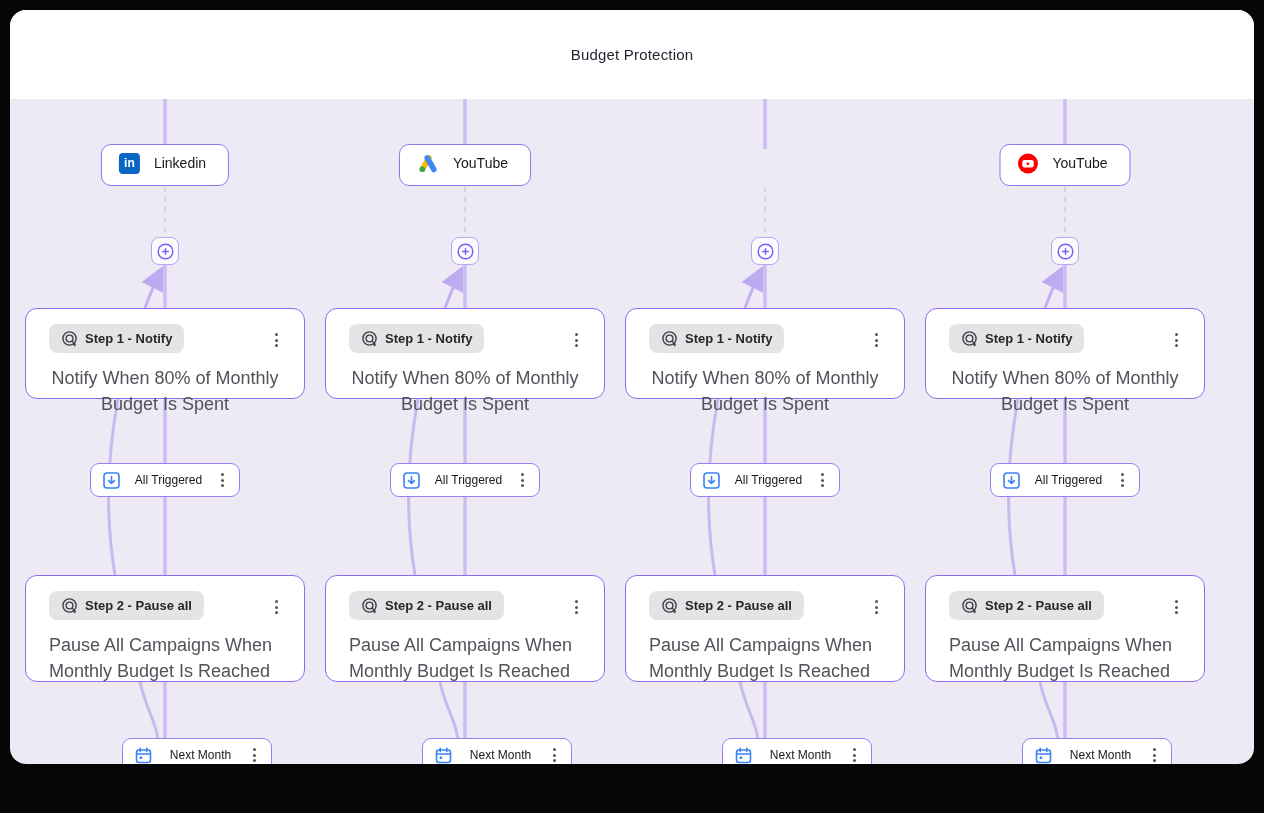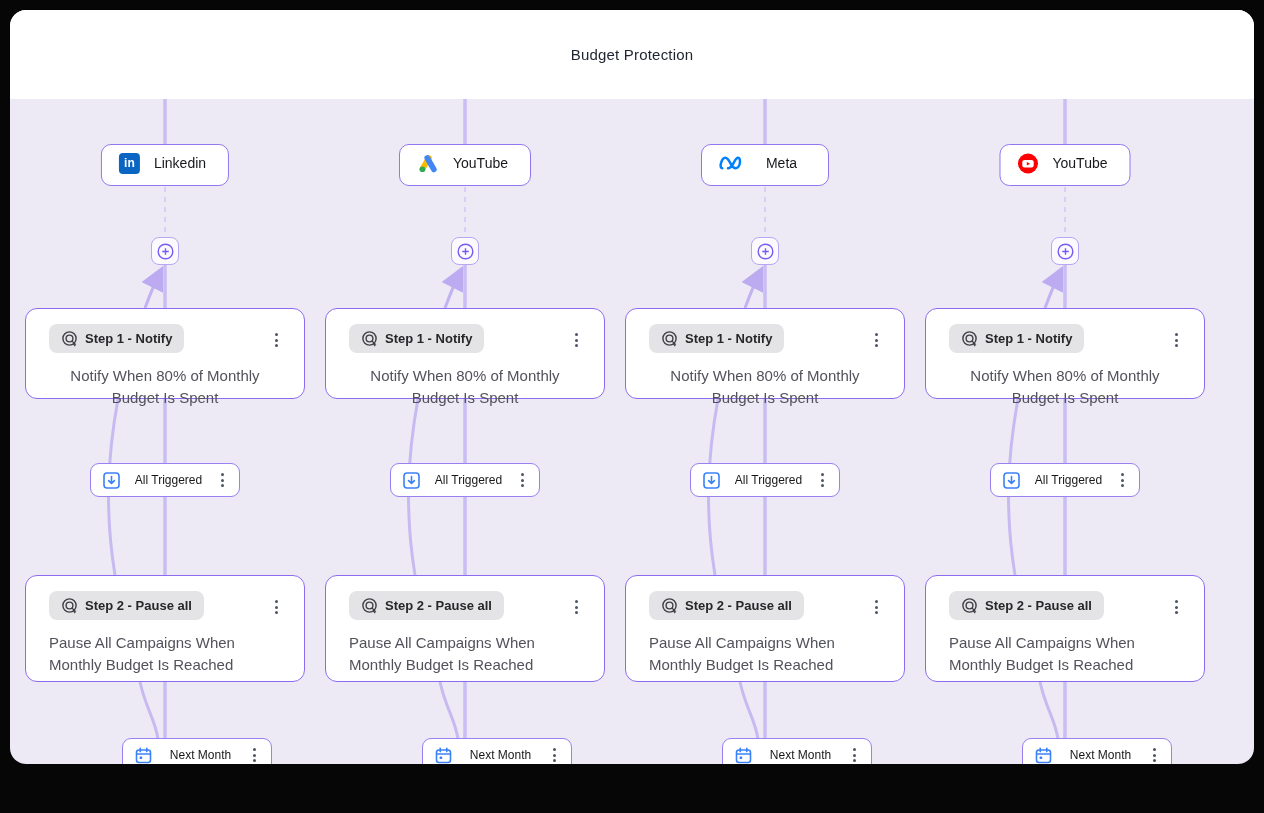--- a/index.html
+++ b/index.html
@@ -25,21 +25,21 @@
     display:flex; align-items:center; justify-content:center; z-index:2; cursor:pointer; }
 
   .card { position:absolute; left:10px; width:280px; background:#fff;
     border:1.5px solid #8d6bef; border-radius:12px; padding:15px 23px; z-index:2; cursor:pointer; }
   .card.step1 { top:209px; height:91px; }
   .card.step2 { top:476px; height:107px; }
   .cardrow { display:flex; align-items:flex-start; justify-content:space-between; }
   .pill { display:inline-flex; align-items:center; gap:7px; background:#e4e4e7;
     border-radius:8px; padding:6px 12px; }
   .pill b { font-size:13px; color:#27272a; font-weight:700; }
-  .desc { font-size:15px; color:#52525b; line-height:1.45; margin-top:12px; }
+  .desc { font-size:18px; color:#52525b; line-height:1.45; margin-top:12px; }
   .desc.center { text-align:center; }
 
   .mini { position:absolute; left:50%; transform:translateX(-50%); width:150px; height:34px;
     background:#fff; border:1.4px solid #9a80f1; border-radius:9px; display:flex;
     align-items:center; padding:0 10px 0 11px; z-index:2; cursor:pointer; }
   .mini .mlabel { flex:1; text-align:center; font-size:12px; color:#18181b; }
   .mini.cond { top:364px; }
   .mini.sched { top:639px;margin-left:32px; }
 
   .kebab { display:flex; flex-direction:column; gap:2.6px; padding:4px 5px; cursor:pointer; }
@@ -246,26 +246,20 @@
               <path d="M0,0 L8,4 L0,8 Z" fill="#bcabf0"></path>
             </marker>
           </defs>
         <path d="M150,0 V50" stroke="#cabdf3" stroke-width="3.5" fill="none"></path>
         <path d="M150,88 V140" stroke="#d8d0f4" stroke-width="2" stroke-dasharray="5 5" fill="none"></path>
         <path d="M150,164 V656" stroke="#cabdf3" stroke-width="3.5" fill="none"></path>
         <path d="M130,209 C136,193 141,181 146,171" stroke="#c2b2f1" stroke-width="3" fill="none" marker-end="url(#arr2)"></path>
         <path d="M103,300 C92,360 90,415 100,476" stroke="#c7baf1" stroke-width="3" fill="none"></path>
         <path d="M125,583 C131,610 140,620 143,640" stroke="#c7baf1" stroke-width="3" fill="none"></path>
       </svg>
-      <div class="platform">
-        <svg width="24" height="16" viewBox="0 0 24 16">
-            <path d="M3.2 13.2 C1.6 13.2 1.2 11 2 8.2 C2.9 5 4.4 2.8 6.3 2.8 C8.8 2.8 10.3 6.2 12 9.4 C13.3 11.8 14.6 13.2 16.6 13.2 C18.6 13.2 20 11.5 20.7 9 C21.4 6.4 21 2.8 19 2.8 C17.6 2.8 16.4 4.6 15.1 7 C13.6 9.8 12 13.2 9 13.2" stroke="#0082fb" stroke-width="2.5" fill="none" stroke-linecap="round"></path>
-          </svg>
-        <span class="plabel">Meta</span>
-      </div>
       <div class="plusbtn">
         <svg width="17" height="17" viewBox="0 0 17 17">
             <circle cx="8.5" cy="8.5" r="7.3" stroke="#7a5af5" stroke-width="1.4" fill="none"></circle>
             <path d="M8.5 5.2 V11.8 M5.2 8.5 H11.8" stroke="#7a5af5" stroke-width="1.4"></path>
           </svg>
       </div>
       <div class="card step1">
         <div class="cardrow">
           <span class="pill">
             <svg width="17" height="17" viewBox="0 0 18 18">

